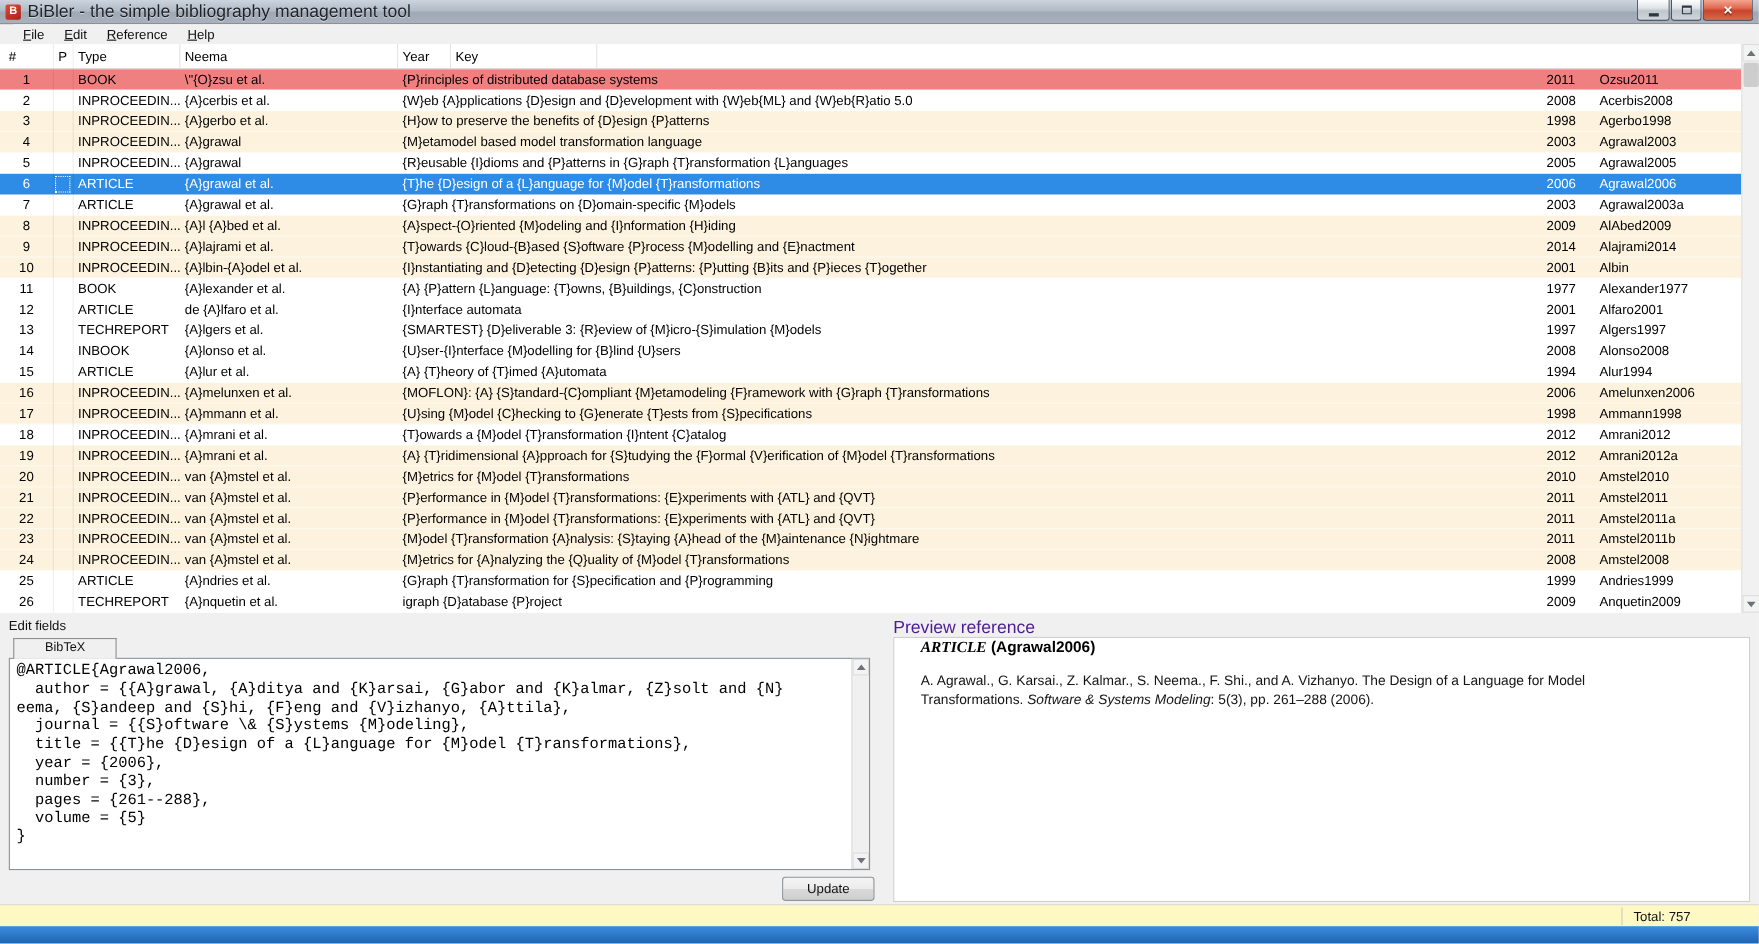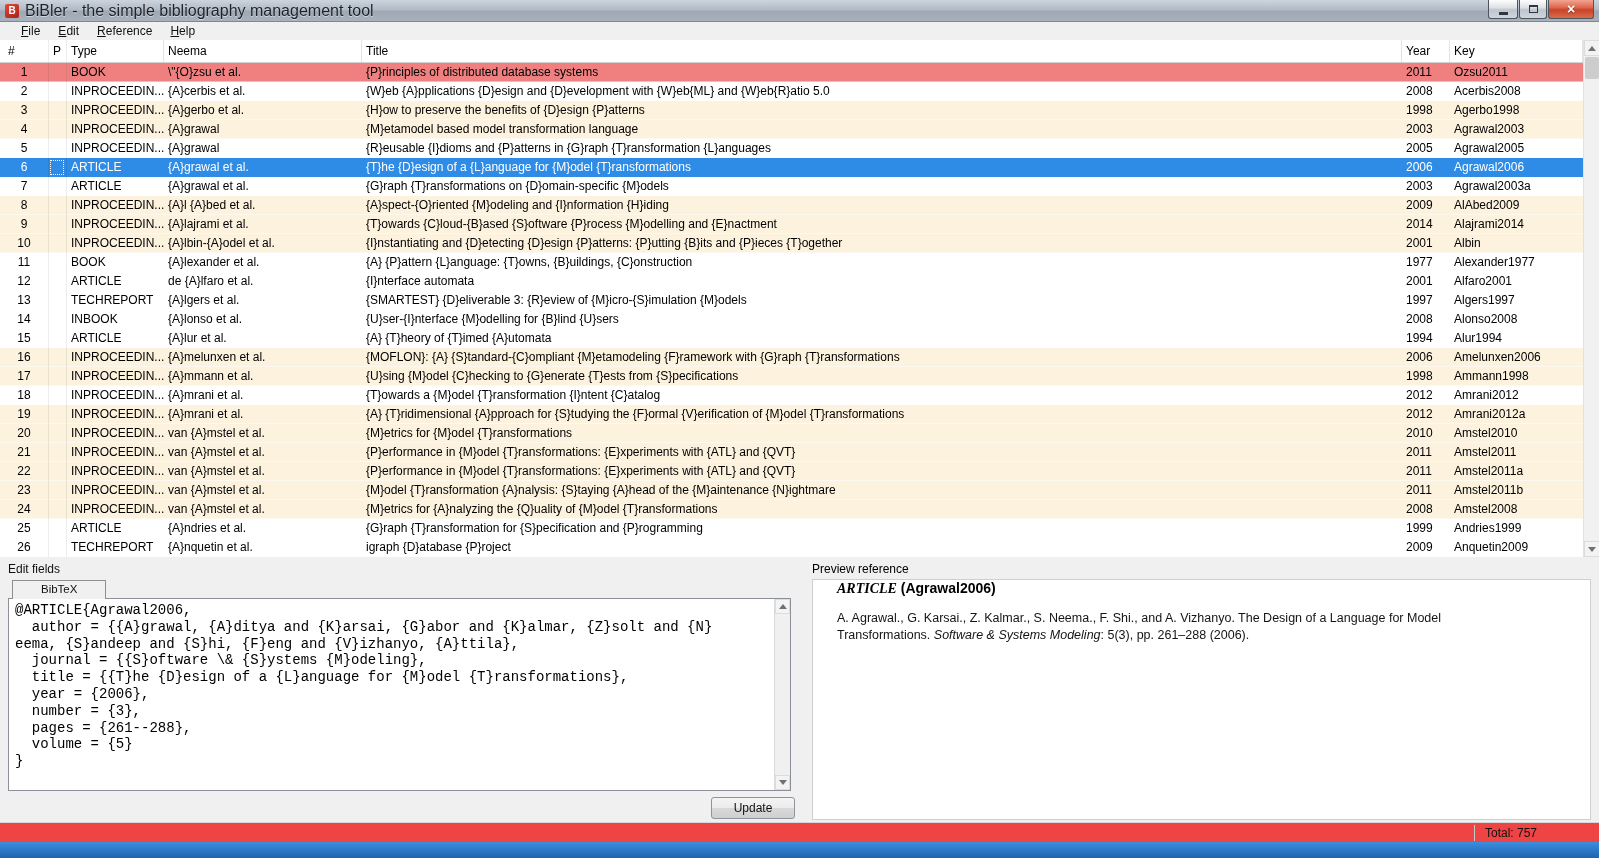--- a/index.html
+++ b/index.html
@@ -70,30 +70,30 @@
   .editor { position:absolute; left:0; top:0; width:100%; height:100%; border:none; outline:none; resize:none;
     background:transparent; padding:3px 24px 3px 6px; font-family:"Liberation Mono", monospace;
     font-size:14px; line-height:16.8px; white-space:pre; overflow:hidden; color:#000; }
   .editor-scroll { position:absolute; top:0; right:0; bottom:0; width:16px; background:#f0f0f0; border-left:1px solid #dadada; }
   .editor-scroll .sb-btn { width:15px; height:15px; left:0; }
   .update-btn { position:absolute; left:711px; top:797px; width:84px; height:22px; font-family:"Liberation Sans",sans-serif;
     font-size:12px; color:#111; border:1px solid #8e9499; border-radius:3px;
     background:linear-gradient(#f4f4f4,#ebebeb 50%,#d9d9d9 50%,#cfcfcf); cursor:pointer; }
 
   
-  .preview-label { position:absolute; left:812px; top:562px; font-size:12px; color:#000000;text-align:center; }
+  .preview-label { position:absolute; left:812px; top:562px; font-size:16px; color:#4c1d95;text-align:center; }
   .preview-panel { position:absolute; left:812px; top:579px; width:779px; height:241px; background:#fff; border:1px solid #cfcfcf; overflow:hidden; }
   .preview-heading { margin:0 0 0 24px; font-size:14px; color:#000; }
   .ptype { font-family:"Liberation Serif", serif; font-style:italic; font-weight:bold; }
   .pkey  { font-weight:bold; }
   .preview-body { margin:13px 0 0 24px; width:648px; font-size:12.5px; line-height:17px; color:#141414; }
   .preview-body i { font-style:italic; }
 
   
-  .statusbar { position:absolute; left:0; top:822px; width:1599px; height:20px; background:#ef4444; border-top:1px solid #d8d8d8; }
+  .statusbar { position:absolute; left:0; top:822px; width:1599px; height:20px; background:#fef9c3; border-top:1px solid #d8d8d8; }
   .total { position:absolute; right:62px; top:2px; height:16px; line-height:16px; font-size:12px; color:#111;
     border-left:1px solid #c9c9c9; padding-left:10px; }
   .taskbar { position:absolute; left:0; top:842px; width:1599px; height:16px;
     background:linear-gradient(var(--taskbar-top,#3c8ede),var(--taskbar-bottom,#1d63b0)); }
 </style>
 </head>
 <body>
 
 <div class="window">
 
@@ -119,21 +119,20 @@
     <div class="menu-item"><u>R</u>eference</div>
     <div class="menu-item"><u>H</u>elp</div>
   </div>
 
   <div class="table">
     <div class="thead">
       <div class="th c-num">#</div>
       <div class="th c-p">P</div>
       <div class="th c-type">Type</div>
       <div class="th c-author">Neema</div>
-      <div class="th c-title">Title</div>
       <div class="th c-year">Year</div>
       <div class="th c-key">Key</div>
     </div>
     <div class="tbody">
         <div class="trow state-error">
       <div class="c c-num">1</div>
       <div class="c c-p"></div>
       <div class="c c-type">BOOK</div>
       <div class="c c-author">\"{O}zsu et al.</div>
       <div class="c c-title">{P}rinciples of distributed database systems</div>

